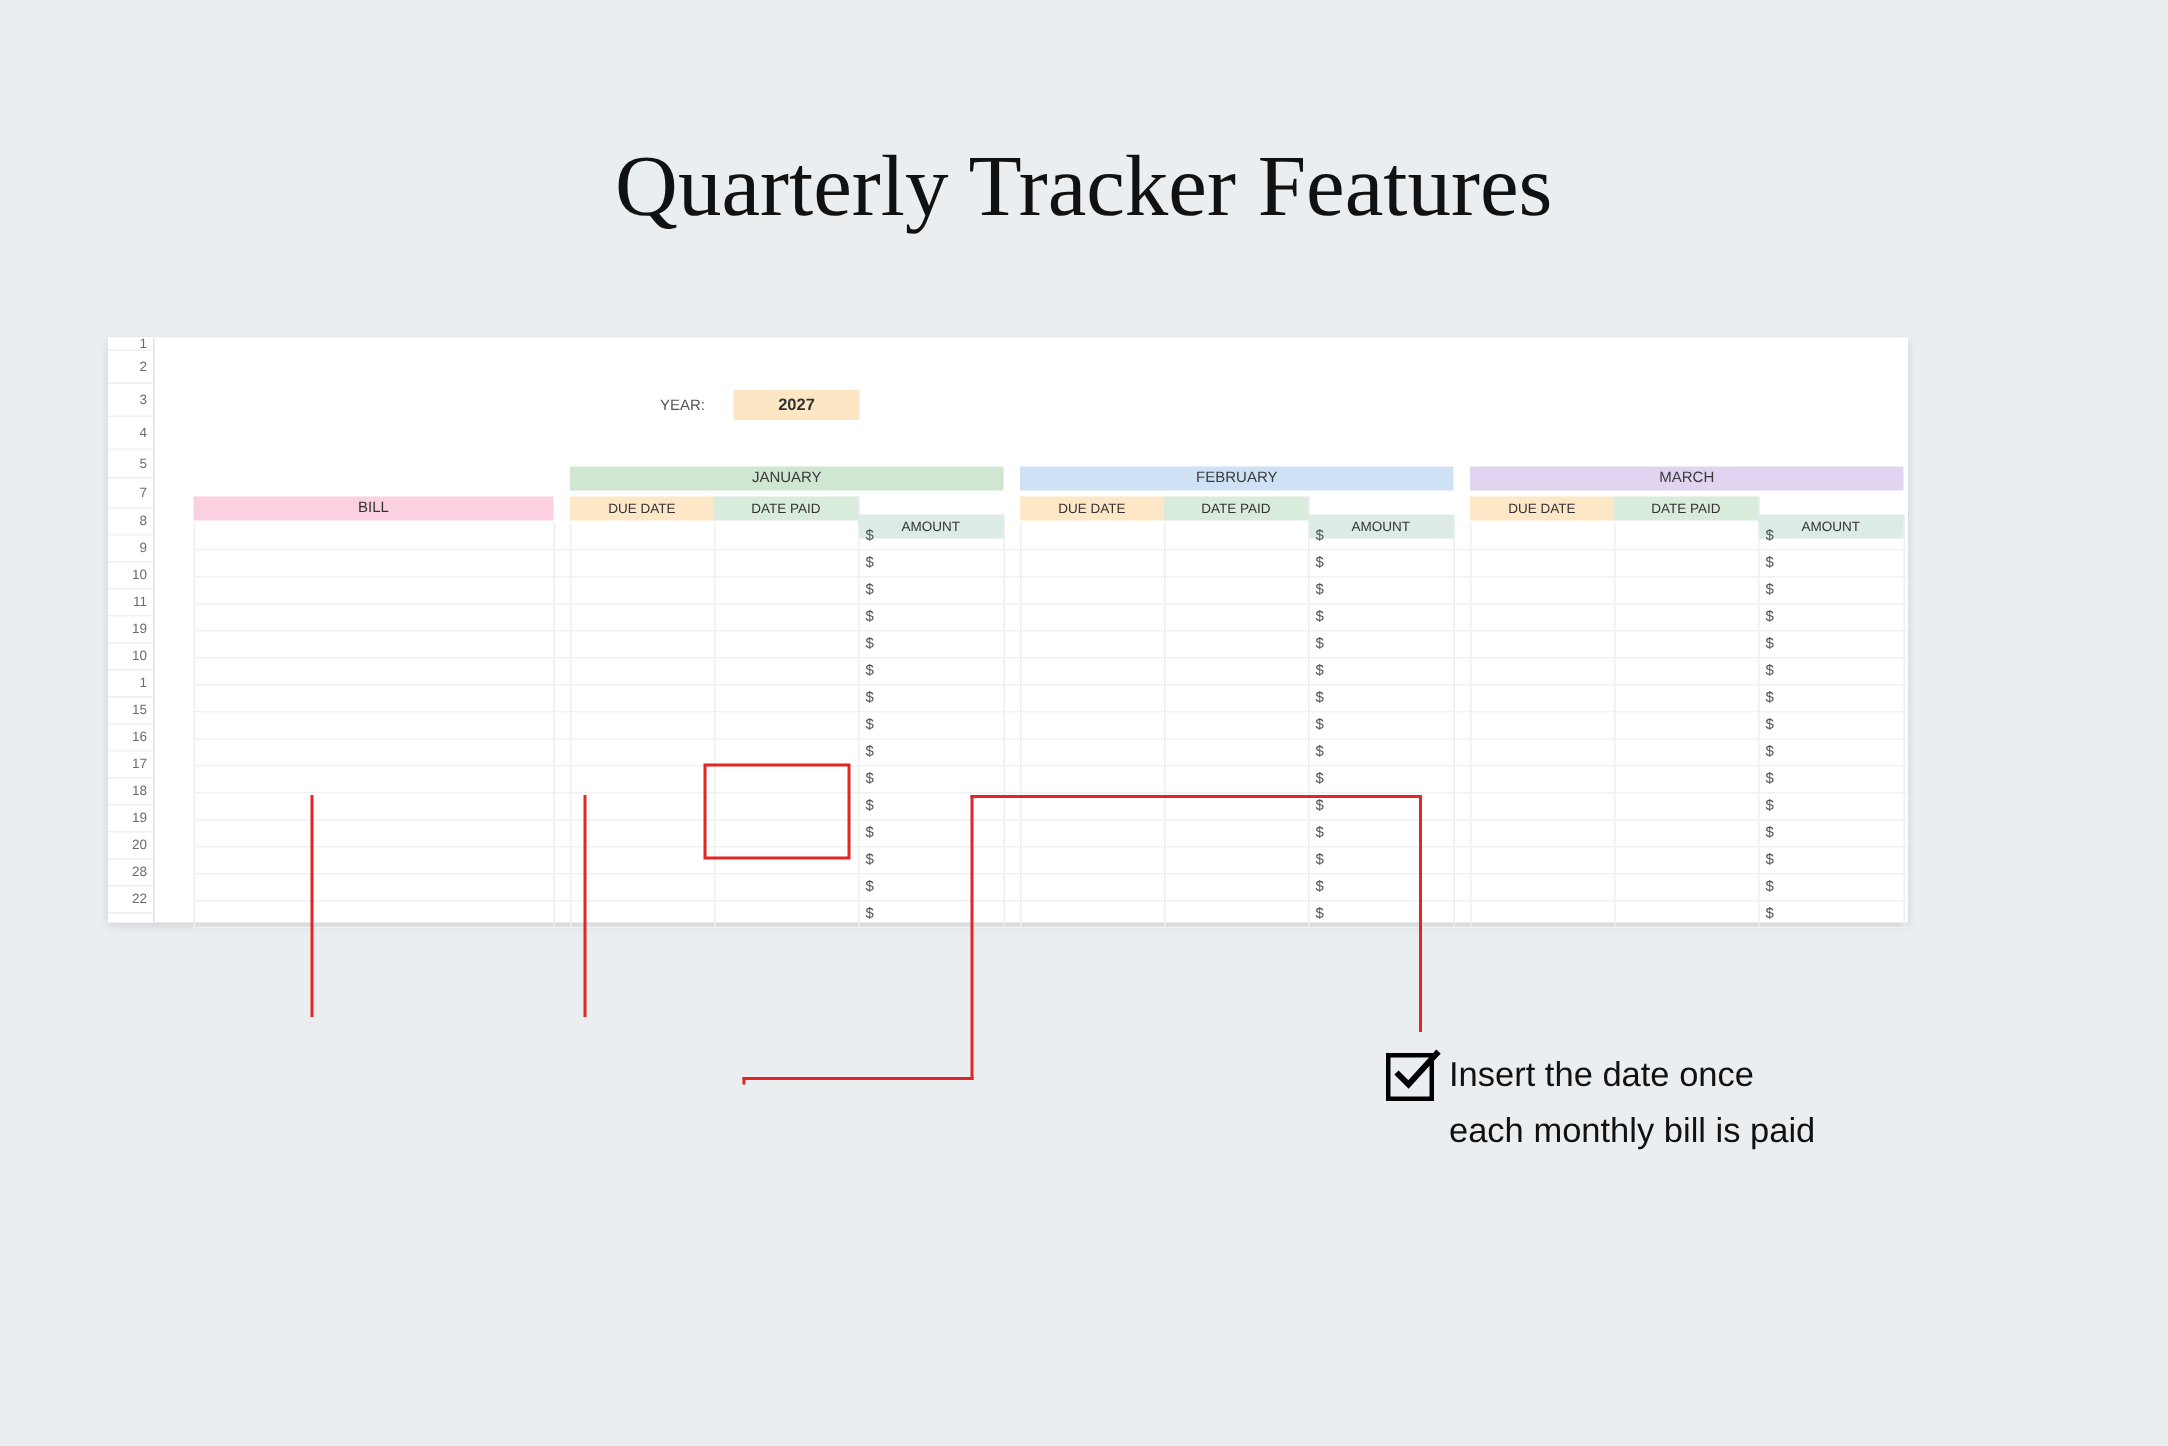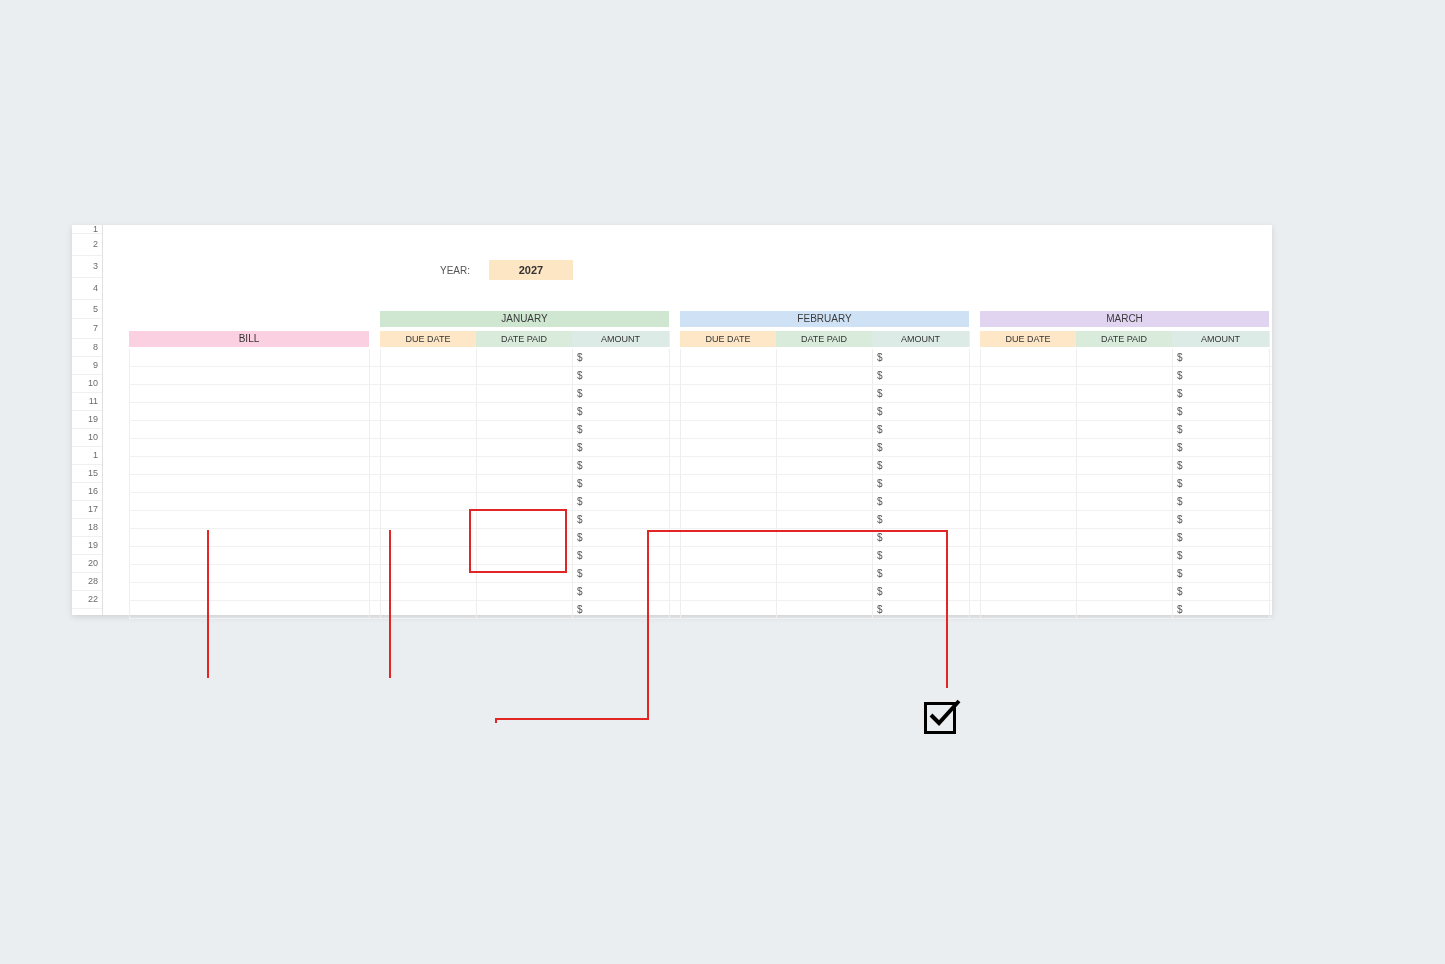--- a/index.html
+++ b/index.html
@@ -23,40 +23,41 @@
   .jan{left:278px;width:289px;background:#cfe7d1;}
   .feb{left:578px;width:289px;background:#cfe2f5;}
   .mar{left:878px;width:289px;background:#e1d4f0;}
   
   .bill-bar{position:absolute;left:27px;top:106px;width:240px;height:16px;line-height:16px;text-align:center;font-size:10px;background:#fbd0e0;color:#333;}
   
   .sub-row{position:absolute;top:106px;height:16px;}
   .sub-cell{position:absolute;top:0;height:16px;line-height:16px;text-align:center;font-size:9px;color:#333;border-right:1px solid #eee;}
   .due {background:#fde7c7;}
   .paid{background:#d9ecdc;}
-  .amt {background:#dcebe6;}
+  .amt {background:#dcebe6;margin-top:12px;}
   
   .body{position:absolute;left:27px;top:124px;right:0;bottom:0;}
   .b-row{height:17px;border-bottom:1px solid #f1f1f1;position:relative;}
   .vline{position:absolute;top:0;bottom:0;width:0;border-left:1px solid #eee;}
   .dollar{position:absolute;top:0;font-size:10px;color:#555;line-height:17px;padding-left:5px;}
   
   .callout-left{position:absolute;left:167px;top:678px;width:330px;font-size:23px;color:#111;line-height:1.55;}
   .callout-left b{font-weight:700;}
   .callout-right{position:absolute;left:966px;top:698px;width:250px;font-size:23px;color:#111;line-height:1.6;}
   .check{position:absolute;left:924px;top:702px;width:26px;height:26px;border:3px solid #000;}
   .check svg{position:absolute;left:0px;top:-8px;}
   
   .red{position:absolute;background:#e22525;}
   .red-box{position:absolute;border:2px solid #e22525;background:transparent;}
 </style>
 </head>
 <body>
 
 <div class="stage">
+  <div class="title">Quarterly Tracker Features</div>
 
   <div class="sheet">
     <div class="rowno-col" id="rownos">
         <div class="rowno" style="height: 8px; line-height: 8px;">1</div>
         <div class="rowno" style="height: 21px; line-height: 21px;">2</div>
         <div class="rowno" style="height: 21px; line-height: 21px;">3</div>
         <div class="rowno" style="height: 21px; line-height: 21px;">4</div>
         <div class="rowno" style="height: 18px; line-height: 18px;">5</div>
         <div class="rowno" style="height: 19px; line-height: 19px;">7</div>
         <div class="rowno">8</div>
@@ -400,13 +401,14 @@
   <div class="red" style="left:946px;top:530px;width:2px;height:158px;"></div>
 
   <div class="red" style="left:647px;top:530px;width:300px;height:2px;"></div>
 
 
   <div class="check">
     <svg width="34" height="34" viewBox="0 0 34 34">
         <path d="M4 18 L12 26 L32 4" stroke="#000" stroke-width="4" fill="none"></path>
       </svg>
   </div>
+  <div class="callout-right">Insert the date once each monthly bill is paid</div>
 </div>
 
 </body></html>

